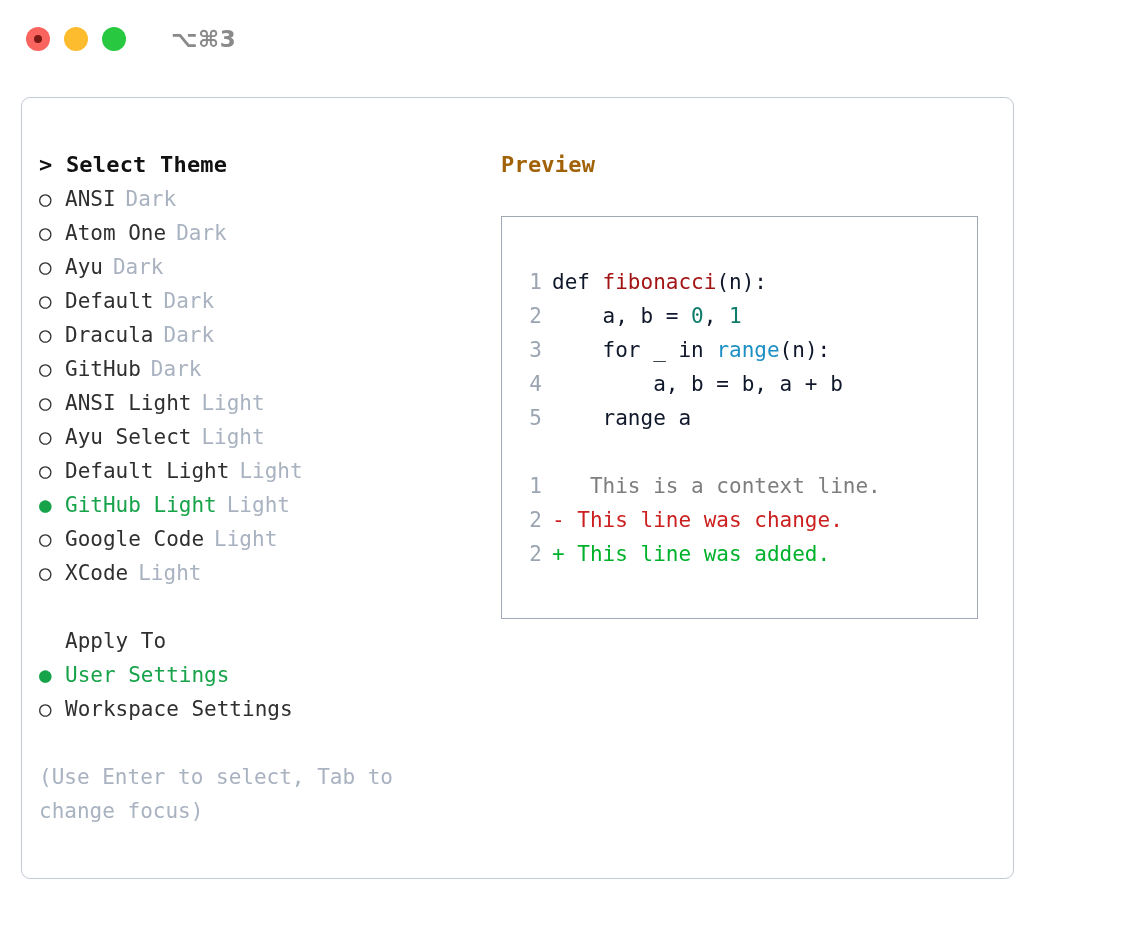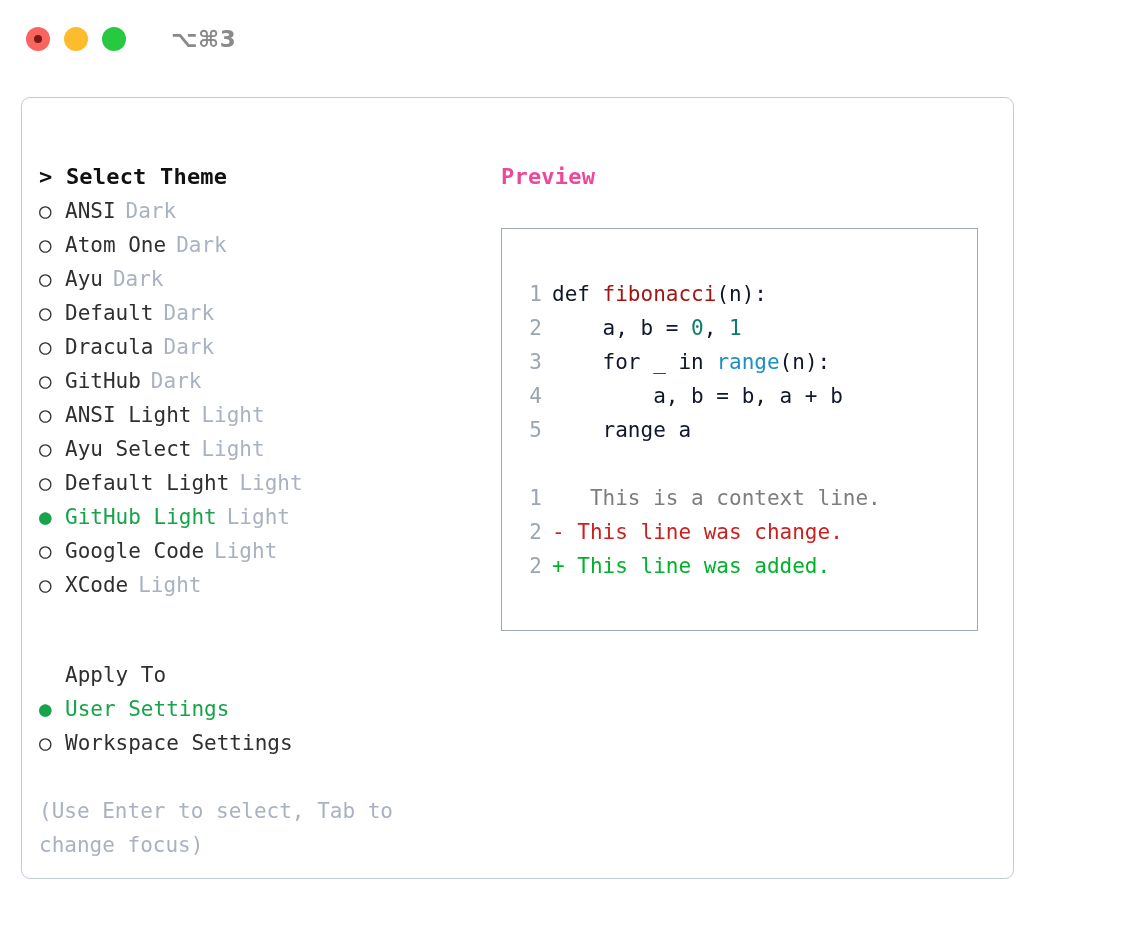--- a/index.html
+++ b/index.html
@@ -81,21 +81,21 @@
     width: 993px;
     height: 782px;
     border: 1px solid #c3cad6;
     border-radius: 9px;
     box-sizing: border-box;
     background: #ffffff;
   }
 
   .card-inner {
     position: absolute;
-    left: 0; top: 12px;
+    left: 0; top: 0;
     width: 100%; height: 100%;
     display: flex;
   }
 
   
   .left-col {
     width: 465px;
     padding: 50px 0 0 17px;
     box-sizing: border-box;
   }
@@ -133,21 +133,20 @@
     color: #a9b2c0;
     margin-left: 10px;
   }
 
   .applyto-head {
     font-size: 21px;
     color: #2f2f2f;
     line-height: 34px;
     padding-left: 26px;
     white-space: pre;
-    margin-top: 22px;
   }
 
   .spacer-sm { height: 34px; }
 
   .hint {
     margin-top: 34px;
     font-size: 21px;
     color: #a9b2c0;
     line-height: 34px;
     width: 400px;
@@ -156,21 +155,21 @@
 
   
   .right-col {
     flex: 1;
     padding: 50px 0 0 14px;
     box-sizing: border-box;
   }
   .preview-title {
     font-size: 22px;
     font-weight: 700;
-    color: #ec4899;
+    color: #a16207;
     line-height: 34px;
     letter-spacing: 0.2px;
   }
   .preview-box {
     margin-top: 34px;
     width: 477px;
     height: 403px;
     border: 1px solid #9fa8b5;
     box-sizing: border-box;
     background: #ffffff;

